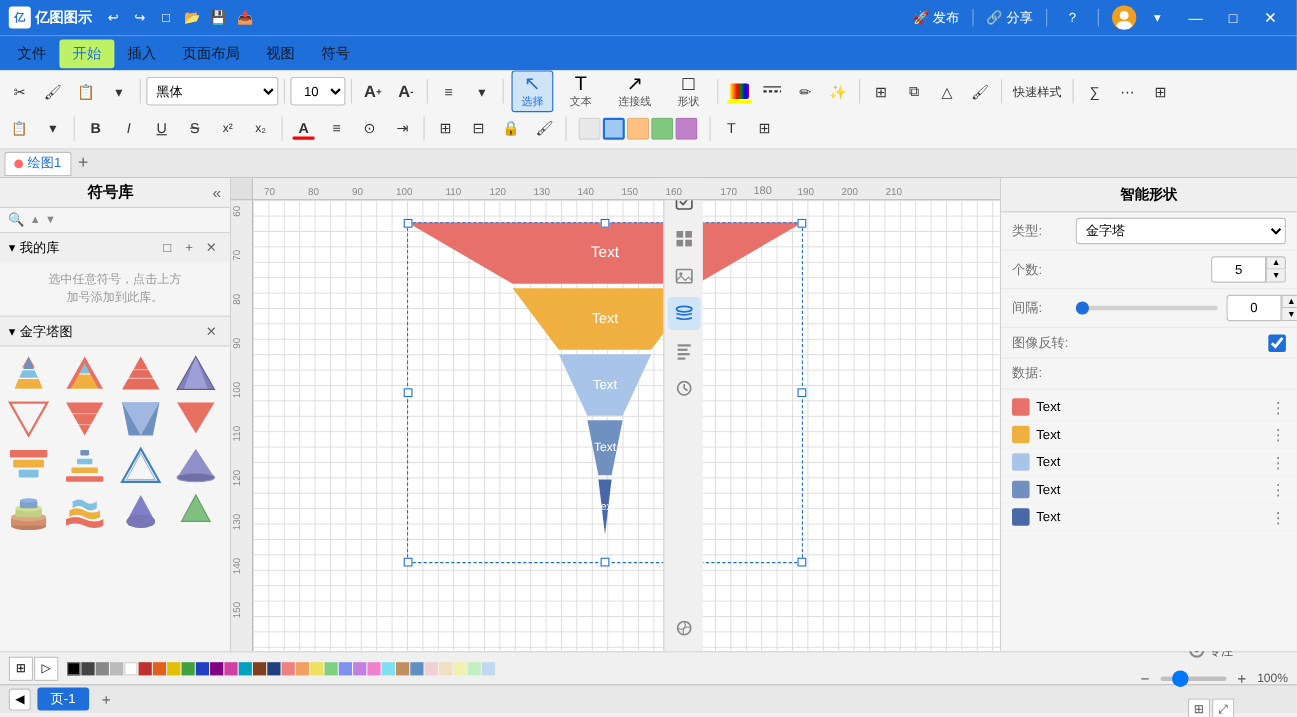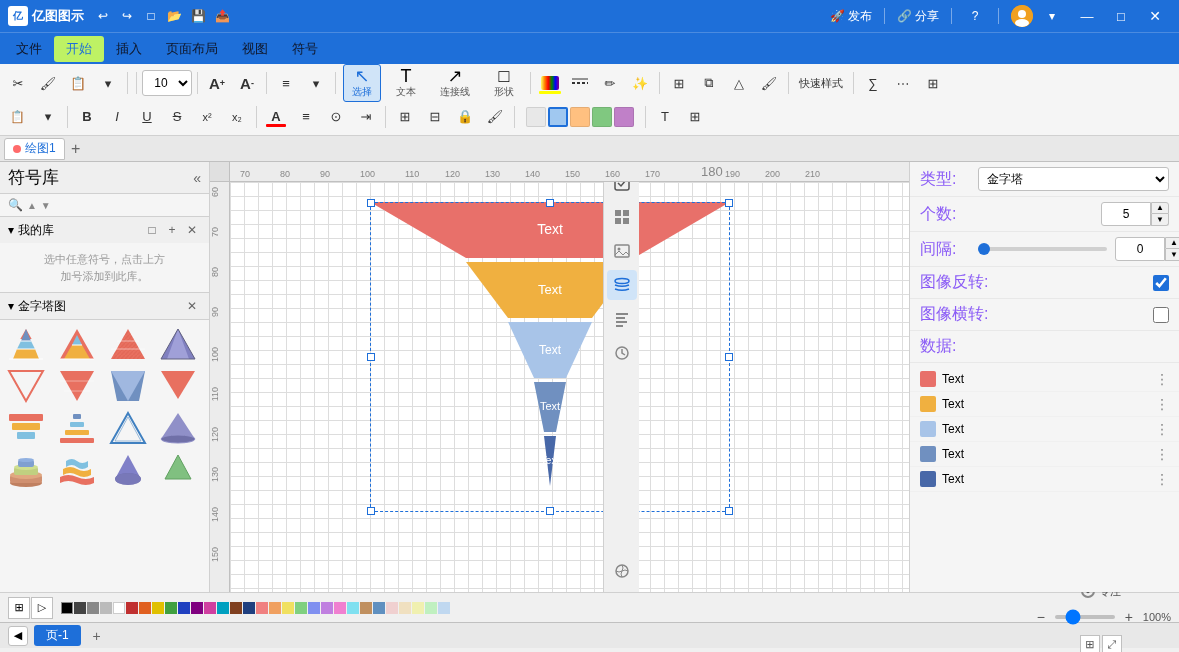--- a/index.html
+++ b/index.html
@@ -115,21 +115,21 @@
       flex-direction: column;
       overflow: hidden;
     }
     .panel-header {
       display: flex;
       align-items: center;
       padding: 4px 8px;
       border-bottom: 1px solid #d0d0d0;
       background: #efefef;
     }
-    .panel-title { font-size: 17px; font-weight: normal; flex: 1; }
+    .panel-title { font-size: 14px; font-weight: bold; flex: 1; text-align: center; }
     .panel-collapse { cursor: pointer; color: #666; font-size: 14px; }
     .search-bar {
       display: flex;
       align-items: center;
       padding: 4px 8px;
       border-bottom: 1px solid #d0d0d0;
       gap: 4px;
     }
     .search-input {
       flex: 1; height: 22px; border: 1px solid #c0c0c0; border-radius: 3px;
@@ -215,21 +215,21 @@
       cursor: pointer; border-radius: 4px; color: #555; font-size: 14px;
     }
     .right-icon-btn.active { background: #d0e4f8; color: #1e6fd9; }
     .prop-row {
       display: flex;
       align-items: center;
       padding: 5px 10px;
       border-bottom: 1px solid #e8e8e8;
       gap: 8px;
     }
-    .prop-label { font-size: 16px; color: #8b5cf6; min-width: 50px; }
+    .prop-label { font-size: 12px; color: #737373; min-width: 50px; }
     .prop-select {
       flex: 1;
       height: 24px;
       border: 1px solid #c0c0c0;
       border-radius: 3px;
       background: white;
       font-size: 12px;
       padding: 0 4px;
     }
     .prop-stepper {
@@ -390,20 +390,23 @@
 
 <div class="toolbar">
   <div class="toolbar-row1">
 
     <div class="toolbar-btn" title="剪切">✂</div>
     <div class="toolbar-btn" title="复制样式">🖌</div>
     <div class="toolbar-btn" title="粘贴">📋</div>
     <div class="toolbar-btn">▾</div>
     <div class="toolbar-separator"></div>
 
+    <select class="toolbar-font-select">
+      <option>黑体</option>
+    </select>
     <div class="toolbar-separator"></div>
 
     <select class="toolbar-size-select">
       <option>10</option>
     </select>
     <div class="toolbar-separator"></div>
 
     <div class="toolbar-btn" style="font-size:15px;font-weight:bold;">A<sup style="font-size:9px">+</sup></div>
     <div class="toolbar-btn" style="font-size:15px;font-weight:bold;">A<sup style="font-size:9px">-</sup></div>
     <div class="toolbar-separator"></div>
@@ -680,22 +683,22 @@
         <span style="position:absolute;left:10px;bottom:2px;font-size:9px;color:#888;">70</span>
         <span style="position:absolute;left:50px;bottom:2px;font-size:9px;color:#888;">80</span>
         <span style="position:absolute;left:90px;bottom:2px;font-size:9px;color:#888;">90</span>
         <span style="position:absolute;left:130px;bottom:2px;font-size:9px;color:#888;">100</span>
         <span style="position:absolute;left:175px;bottom:2px;font-size:9px;color:#888;">110</span>
         <span style="position:absolute;left:215px;bottom:2px;font-size:9px;color:#888;">120</span>
         <span style="position:absolute;left:255px;bottom:2px;font-size:9px;color:#888;">130</span>
         <span style="position:absolute;left:295px;bottom:2px;font-size:9px;color:#888;">140</span>
         <span style="position:absolute;left:335px;bottom:2px;font-size:9px;color:#888;">150</span>
         <span style="position:absolute;left:375px;bottom:2px;font-size:9px;color:#888;">160</span>
-        <span style="position:absolute;left:415px;bottom:2px;font-size:9px;color:#888;">170</span>
-        <span style="position:absolute;left:455px;bottom:2px;font-size:13px;color:#888;margin-left:16px;">180</span>
+        <span style="position:absolute;left:425px;bottom:2px;font-size:9px;color:#888;">170</span>
+        <span style="position:absolute;left:455px;bottom:2px;font-size:10px;color:#888;">180</span>
         <span style="position:absolute;left:495px;bottom:2px;font-size:9px;color:#888;">190</span>
         <span style="position:absolute;left:535px;bottom:2px;font-size:9px;color:#888;">200</span>
         <span style="position:absolute;left:575px;bottom:2px;font-size:9px;color:#888;">210</span>
       </div>
     </div>
 
     <div class="ruler-v">
       <div style="position:relative;width:100%;height:100%;">
         <span style="position:absolute;top:5px;left:0;font-size:9px;color:#888;writing-mode:vertical-rl;transform:rotate(180deg);">60</span>
         <span style="position:absolute;top:45px;left:0;font-size:9px;color:#888;writing-mode:vertical-rl;transform:rotate(180deg);">70</span>
@@ -795,20 +798,21 @@
         <svg width="18" height="18" viewBox="0 0 18 18">
             <circle cx="9" cy="9" r="6" fill="none" stroke="#888" stroke-width="1.5"></circle>
             <path d="M3,9 Q6,11 9,9 Q12,7 15,9" fill="none" stroke="#888" stroke-width="1"></path>
             <path d="M9,3 Q11,6 9,9 Q7,12 9,15" fill="none" stroke="#888" stroke-width="1"></path>
           </svg>
       </div>
     </div>
   </div>
 
   <div class="right-panel">
+    <div class="right-panel-title">智能形状</div>
 
     <div class="prop-row">
       <span class="prop-label">类型:</span>
       <select class="prop-select">
         <option>金字塔</option>
       </select>
     </div>
 
     <div class="prop-row">
       <span class="prop-label">个数:</span>
@@ -835,25 +839,20 @@
         </div>
       </div>
     </div>
 
     <div class="prop-row">
       <span class="prop-label">图像反转:</span>
       <div style="flex:1;"></div>
       <input type="checkbox" class="checkbox" checked="" style="">
     </div>
 
-    <div class="prop-row">
-      <span class="prop-label">图像横转:</span>
-      <div style="flex:1;"></div>
-      <input type="checkbox" class="checkbox" style="">
-    </div>
 
     <div class="prop-row">
       <span class="prop-label">数据:</span>
     </div>
 
     <div class="data-section">
       <div class="data-item">
         <div class="data-color-block" style="background:#e8706a;"></div>
         <span class="data-label">Text</span>
         <span class="data-more">⋮</span>

